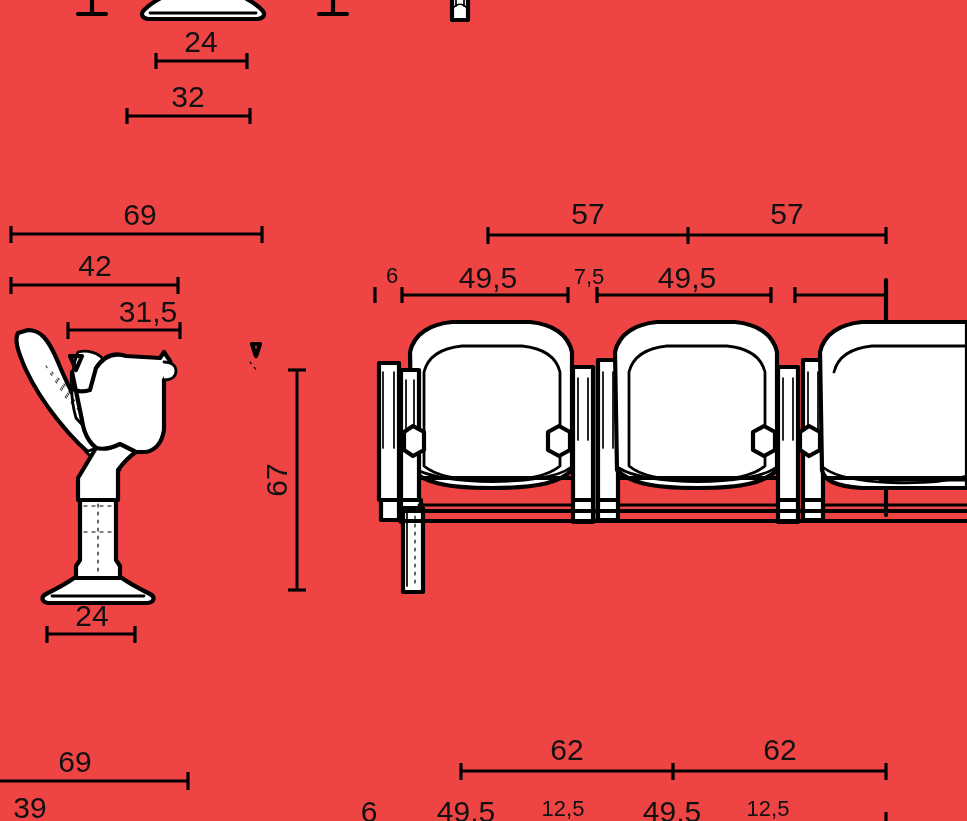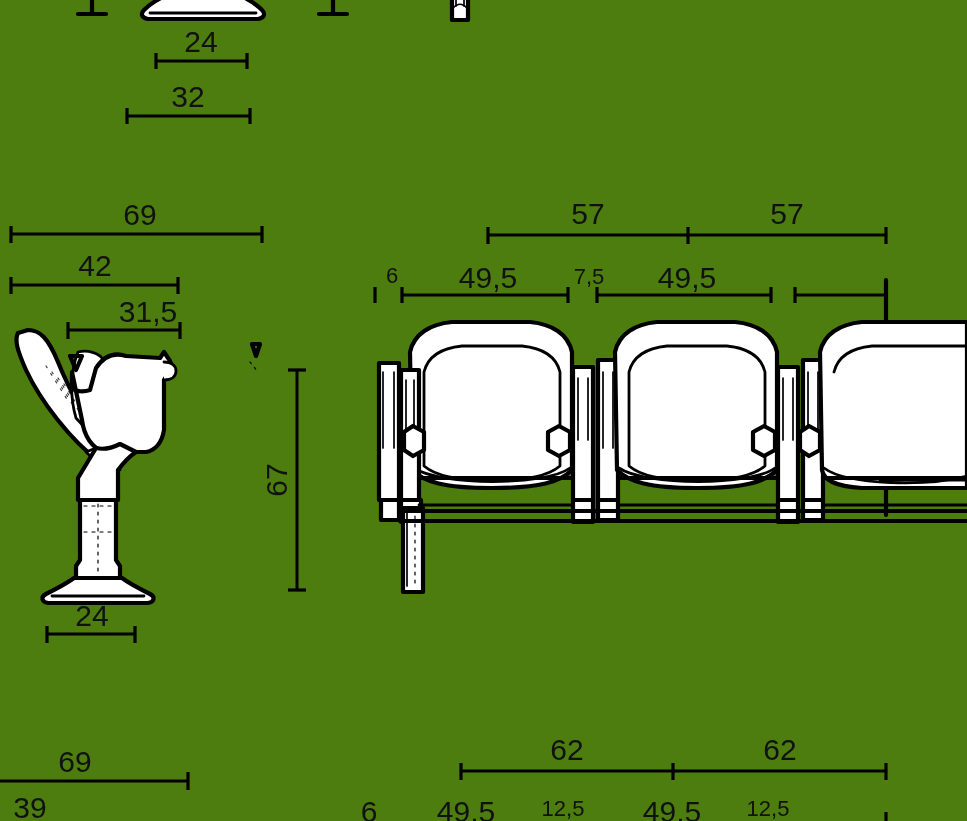--- a/index.html
+++ b/index.html
@@ -8,21 +8,21 @@
     padding: 0;
     background: #ffffff;
   }
   body {
     font-family: "Liberation Sans", sans-serif;
   }
   #sheet {
     position: relative;
     width: 967px;
     height: 821px;
-    background: #4d7c0f;
+    background: #ef4444;
     overflow: hidden;
   }
   #sheet svg {
     position: absolute;
     left: 0;
     top: 0;
     display: block;
   }
   .dimtext {
     font-family: "Liberation Sans", sans-serif;

